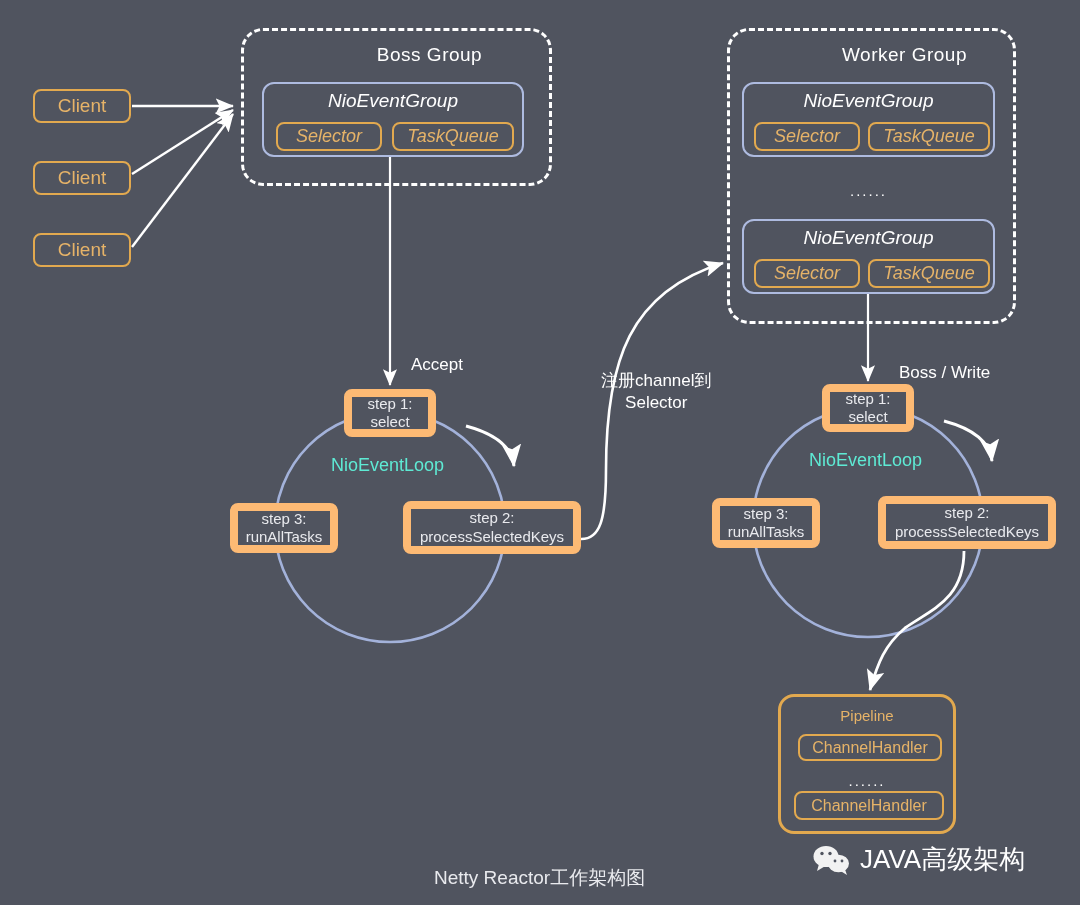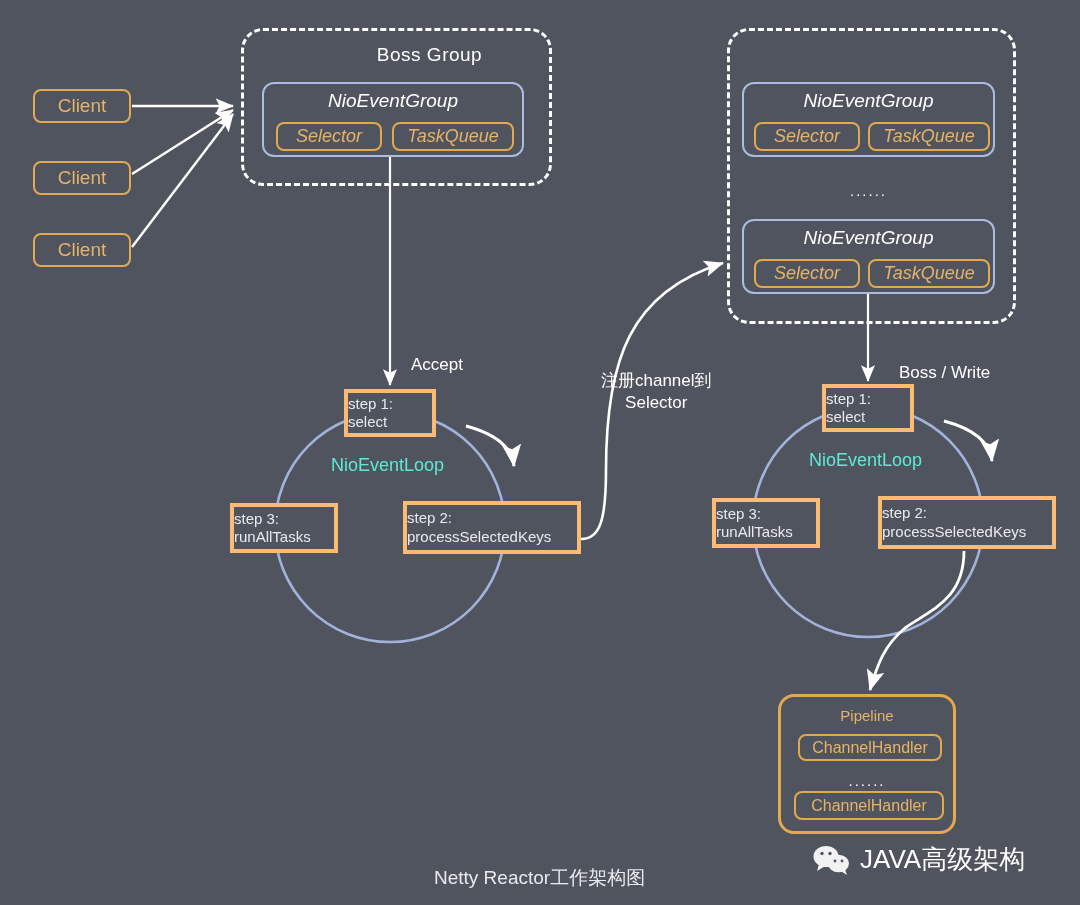--- a/index.html
+++ b/index.html
@@ -89,28 +89,28 @@
     font-size: 18px;
     display: flex;
     align-items: center;
     justify-content: center;
     white-space: nowrap;
   }
 
   .step-box {
     position: absolute;
     box-sizing: border-box;
-    border: 4px solid #fdba74;
-    border-radius: 0;
+    border: 8px solid #fdba74;
+    border-radius: 8px;
     background: #50545f;
     color: #e9eaee;
     font-size: 15px;
     display: flex;
     flex-direction: column;
-    align-items: flex-start;
+    align-items: center;
     justify-content: center;
     line-height: 1.22;
     white-space: nowrap;
     z-index: 5;
   }
 
   .loop-label {
     position: absolute;
     color: #5eead4;
     font-size: 18px;
@@ -226,20 +226,21 @@
   <div class="group-dashed" style="position:absolute; left:241px; top:28px; width:305px; height:152px;"></div>
   <div class="group-title" style="left:241px; top:44px; width:305px; text-align:center;">Boss Group</div>
 
   <div class="nio-event-group" style="left:262px; top:82px; width:262px; height:75px;">
     <div class="neg-title">NioEventGroup</div>
     <div class="sub-chip" style="left:12px; top:38px; width:106px; height:29px;">Selector</div>
     <div class="sub-chip" style="left:128px; top:38px; width:122px; height:29px;">TaskQueue</div>
   </div>
 
   <div class="group-dashed" style="position:absolute; left:727px; top:28px; width:283px; height:290px;"></div>
+  <div class="group-title" style="left:727px; top:44px; width:283px; text-align:center;">Worker Group</div>
 
   <div class="nio-event-group" style="left:742px; top:82px; width:253px; height:75px;">
     <div class="neg-title">NioEventGroup</div>
     <div class="sub-chip" style="left:10px; top:38px; width:106px; height:29px;">Selector</div>
     <div class="sub-chip" style="left:124px; top:38px; width:122px; height:29px;">TaskQueue</div>
   </div>
 
   <div class="ellipsis-dots" style="left:727px; top:183px; width:283px; text-align:center;">......</div>
 
   <div class="nio-event-group" style="left:742px; top:219px; width:253px; height:75px;">

